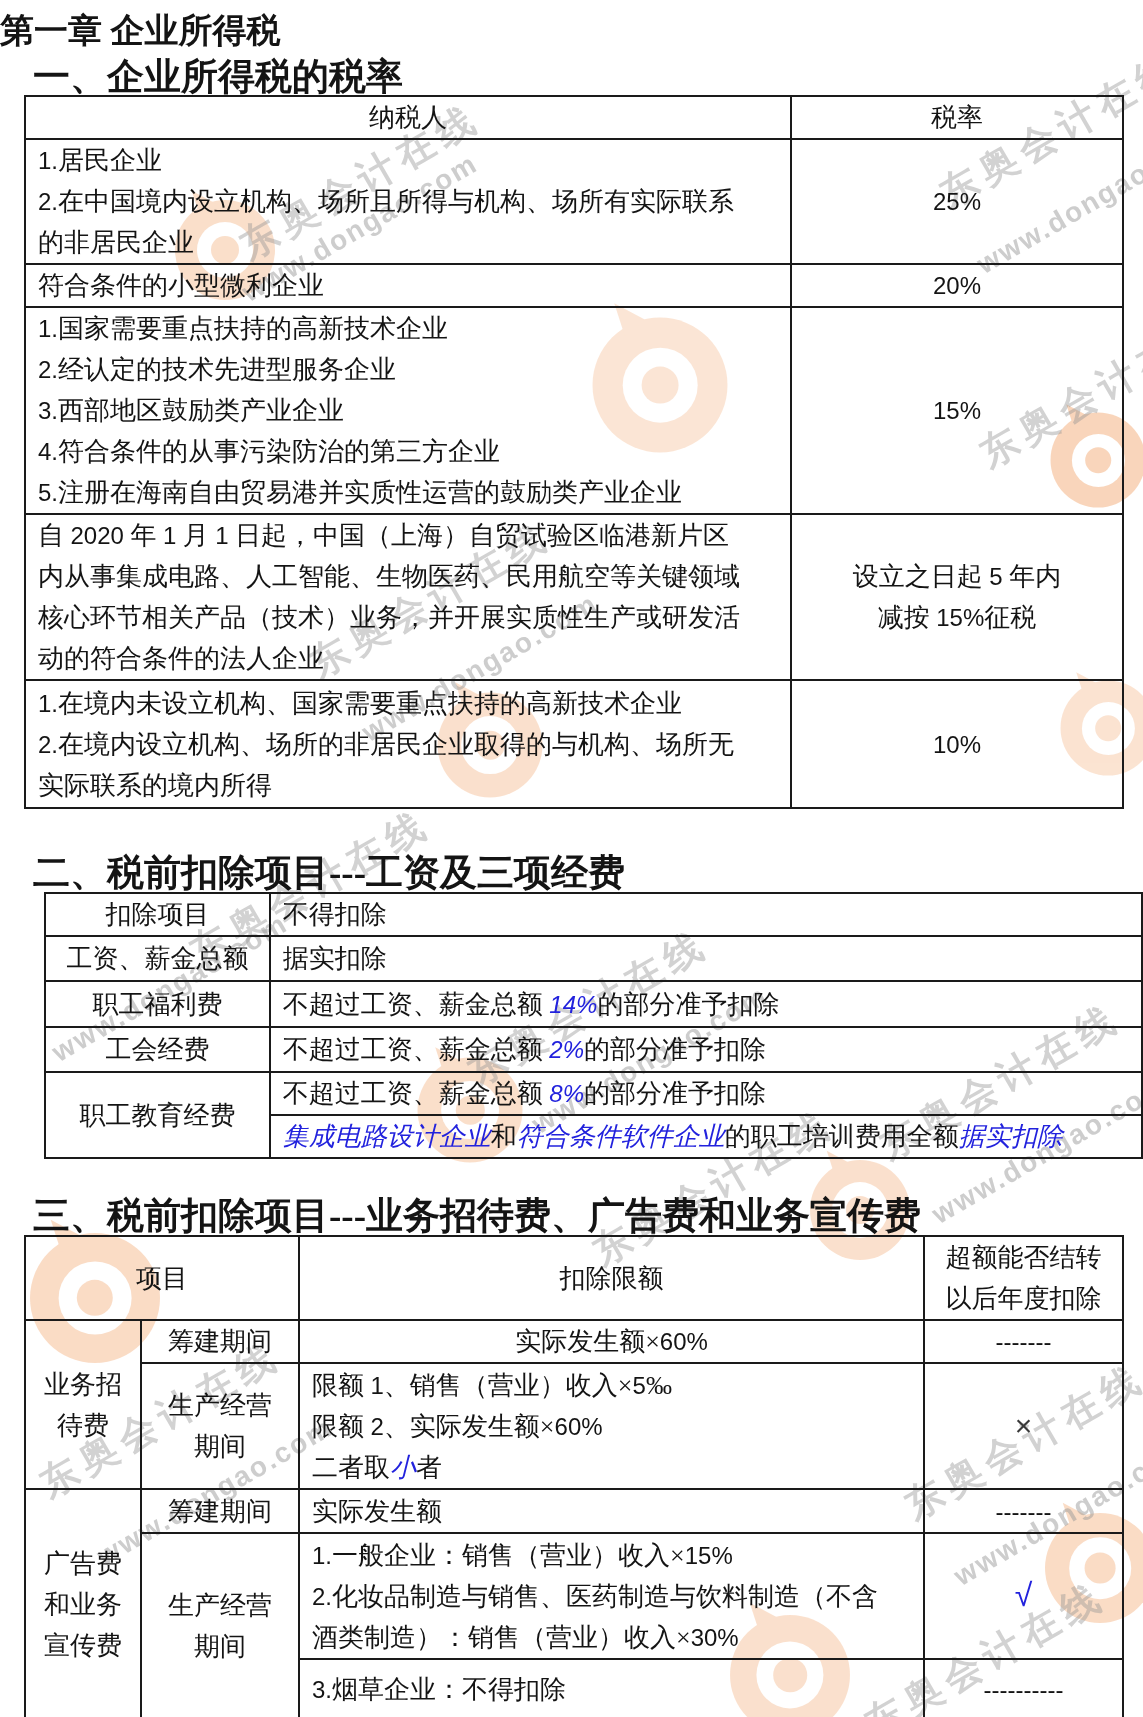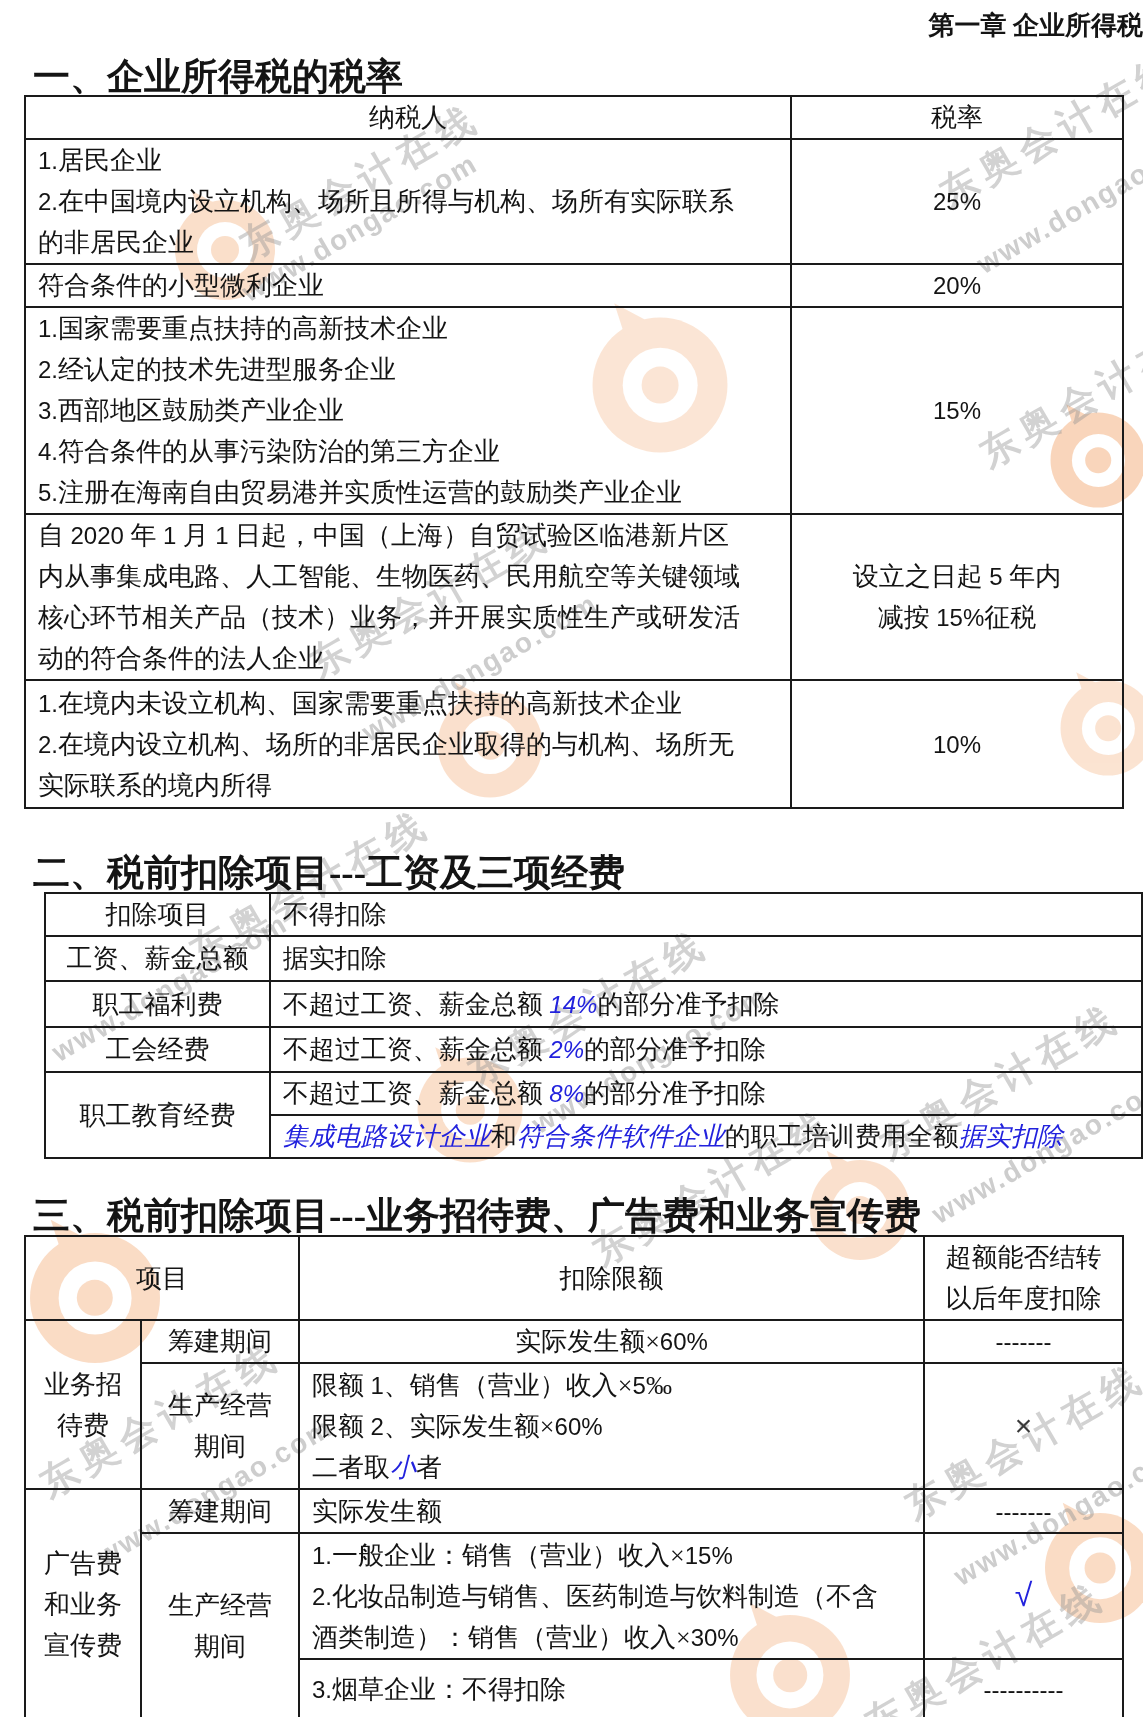--- a/index.html
+++ b/index.html
@@ -15,22 +15,22 @@
   .wm-logo{position:absolute;transform:translate(-50%,-50%);border-radius:50%;background:#f2a46a;}
   .wm-logo .ring{position:absolute;left:50%;top:50%;width:56%;height:56%;border-radius:50%;
                  background:#fff;transform:translate(-50%,-50%);}
   .wm-logo .core{position:absolute;left:50%;top:50%;width:28%;height:28%;border-radius:50%;
                  background:#f2a46a;transform:translate(-50%,-50%);}
   .wm-logo .notch{position:absolute;left:14%;top:-13%;width:0;height:0;
                  border-left:13px solid transparent;border-right:13px solid transparent;
                  border-bottom:32px solid #f2a46a;transform:rotate(-40deg);}
   
   #content{position:absolute;inset:0;z-index:1;}
-  #doc-title{position:absolute;top:8px;left:0;width:100%;text-align:right;
-             font-size:26px;font-weight:bold;}
+  #doc-title{position:absolute;top:8px;left:0;width:100%;text-align:left;
+             font-size:34px;font-weight:bold;}
   .sec-heading{position:absolute;left:33px;font-size:37px;font-weight:bold;white-space:nowrap;}
   #heading-1{top:52px;}
   #heading-2{top:848px;}
   #heading-3{top:1191px;}
   table.doc-table{position:absolute;left:24px;border-collapse:collapse;table-layout:fixed;}
   table.doc-table td,table.doc-table th{border:2px solid #1a1a1a;padding:0 12px;
         vertical-align:middle;font-weight:normal;font-size:26px;overflow:hidden;}
   td.a-c,th.a-c{text-align:center;padding:0 4px;}
   td.a-l,th.a-l{text-align:left;}
   .ln{line-height:41px;}

